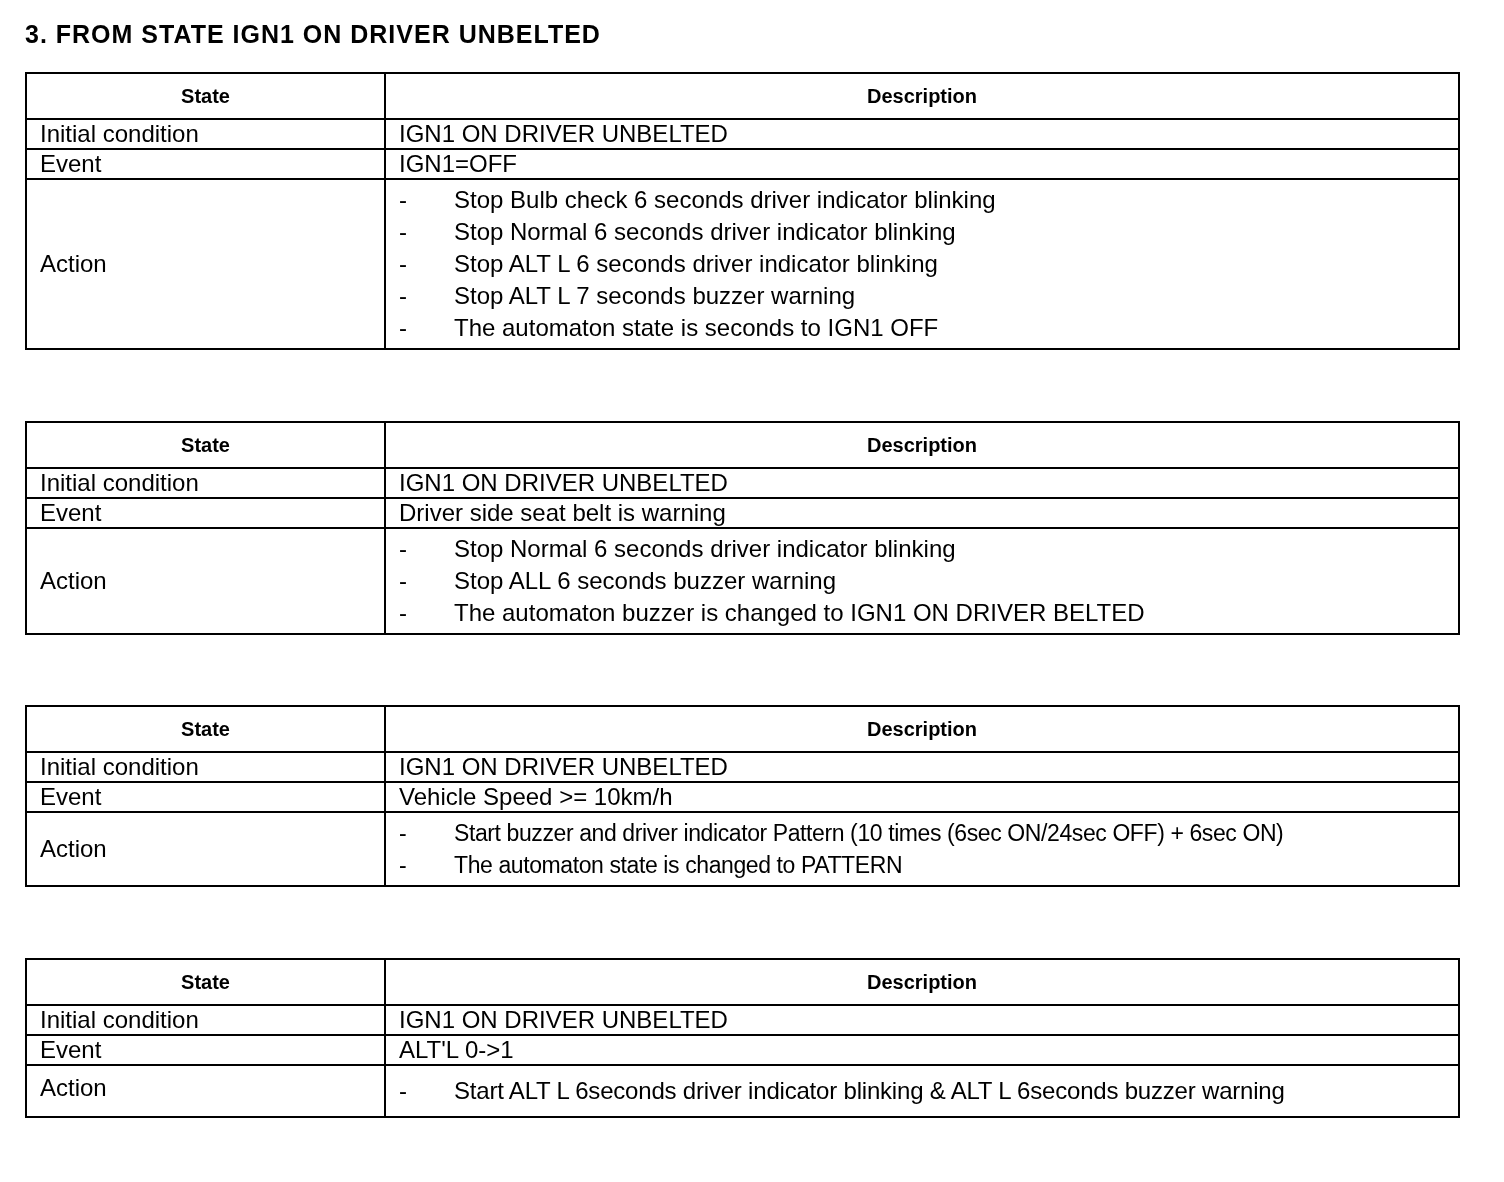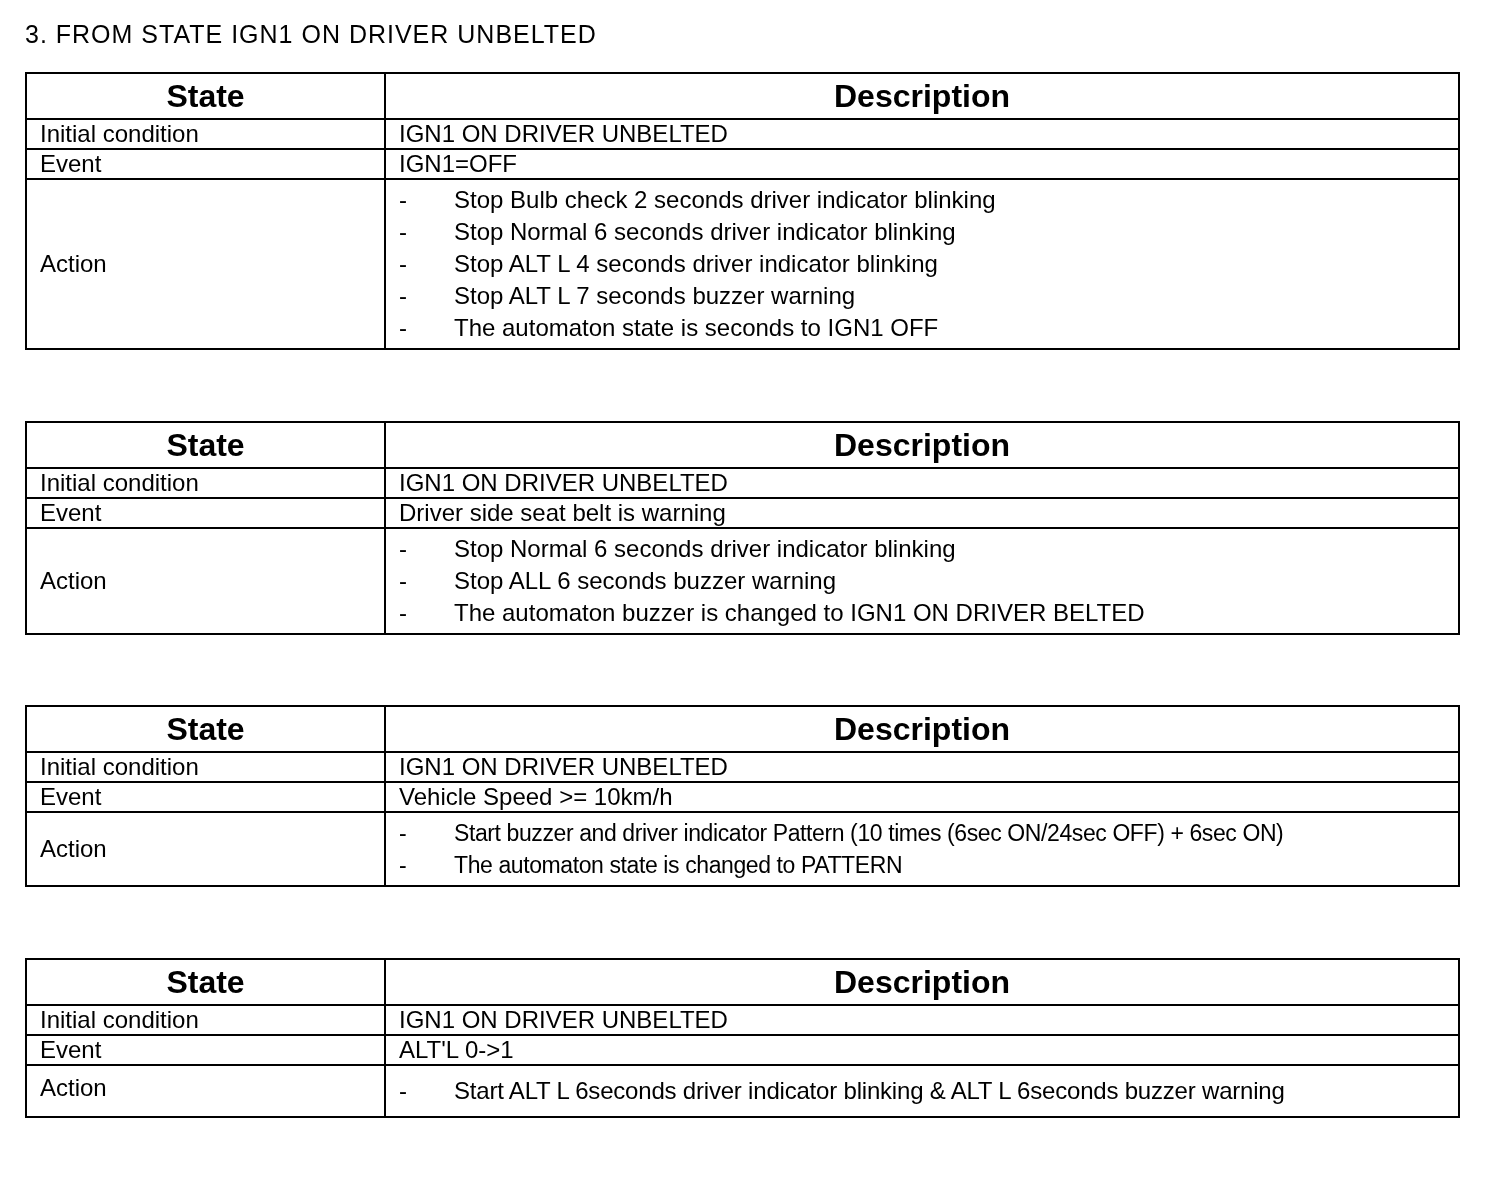--- a/index.html
+++ b/index.html
@@ -2,32 +2,32 @@
 <html><head>
 <meta charset="utf-8">
 <style>
   html, body { margin: 0; padding: 0; background: #ffffff; }
   body {
     width: 1504px; height: 1182px; position: relative; overflow: hidden;
     font-family: "Liberation Sans", sans-serif; color: #000;
   }
   .title {
     position: absolute; left: 25px; top: 20px;
-    font-size: 25px; font-weight: normal; letter-spacing: 1px;
+    font-size: 25px; font-weight: bold; letter-spacing: 1px;
   }
   table.st {
     position: absolute; left: 25px; width: 1435px;
     border-collapse: collapse; table-layout: fixed;
     font-size: 24px;
   }
   table.st td, table.st th {
     border: 2px solid #000; padding: 0 13px; vertical-align: middle;
   }
   table.st col.c1 { width: 359px; }
-  table.st th { font-weight: bold; text-align: center; height: 44px; font-size: 32px; }
+  table.st th { font-weight: bold; text-align: center; height: 44px; font-size: 20px; }
   table.st td.lbl { text-align: left; }
   table.st tr.r { height: 29px; padding-left: 21px; }
   ul.acts { list-style: none; margin: 0; padding: 4px 0; }
   ul.acts li { display: flex; line-height: 32px; }
   ul.acts li .dash { width: 55px; flex: none; }
 </style>
 </head>
 <body>
 
 <div class="title">3. FROM STATE IGN1 ON DRIVER UNBELTED</div>
@@ -49,29 +49,29 @@
   <tr class="r">
     <td class="lbl">Event</td>
     <td>IGN1=OFF</td>
   </tr>
   <tr>
     <td class="lbl">Action</td>
     <td>
       <ul class="acts">
         <li>
               <span class="dash">-</span>
-              <span>Stop Bulb check 2 seconds driver indicator blinking</span>
+              <span>Stop Bulb check 6 seconds driver indicator blinking</span>
             </li>
         <li>
               <span class="dash">-</span>
               <span>Stop Normal 6 seconds driver indicator blinking</span>
             </li>
         <li>
               <span class="dash">-</span>
-              <span>Stop ALT L 4 seconds driver indicator blinking</span>
+              <span>Stop ALT L 6 seconds driver indicator blinking</span>
             </li>
         <li>
               <span class="dash">-</span>
               <span>Stop ALT L 7 seconds buzzer warning</span>
             </li>
         <li>
               <span class="dash">-</span>
               <span>The automaton state is seconds to IGN1 OFF</span>
             </li>
       </ul>

